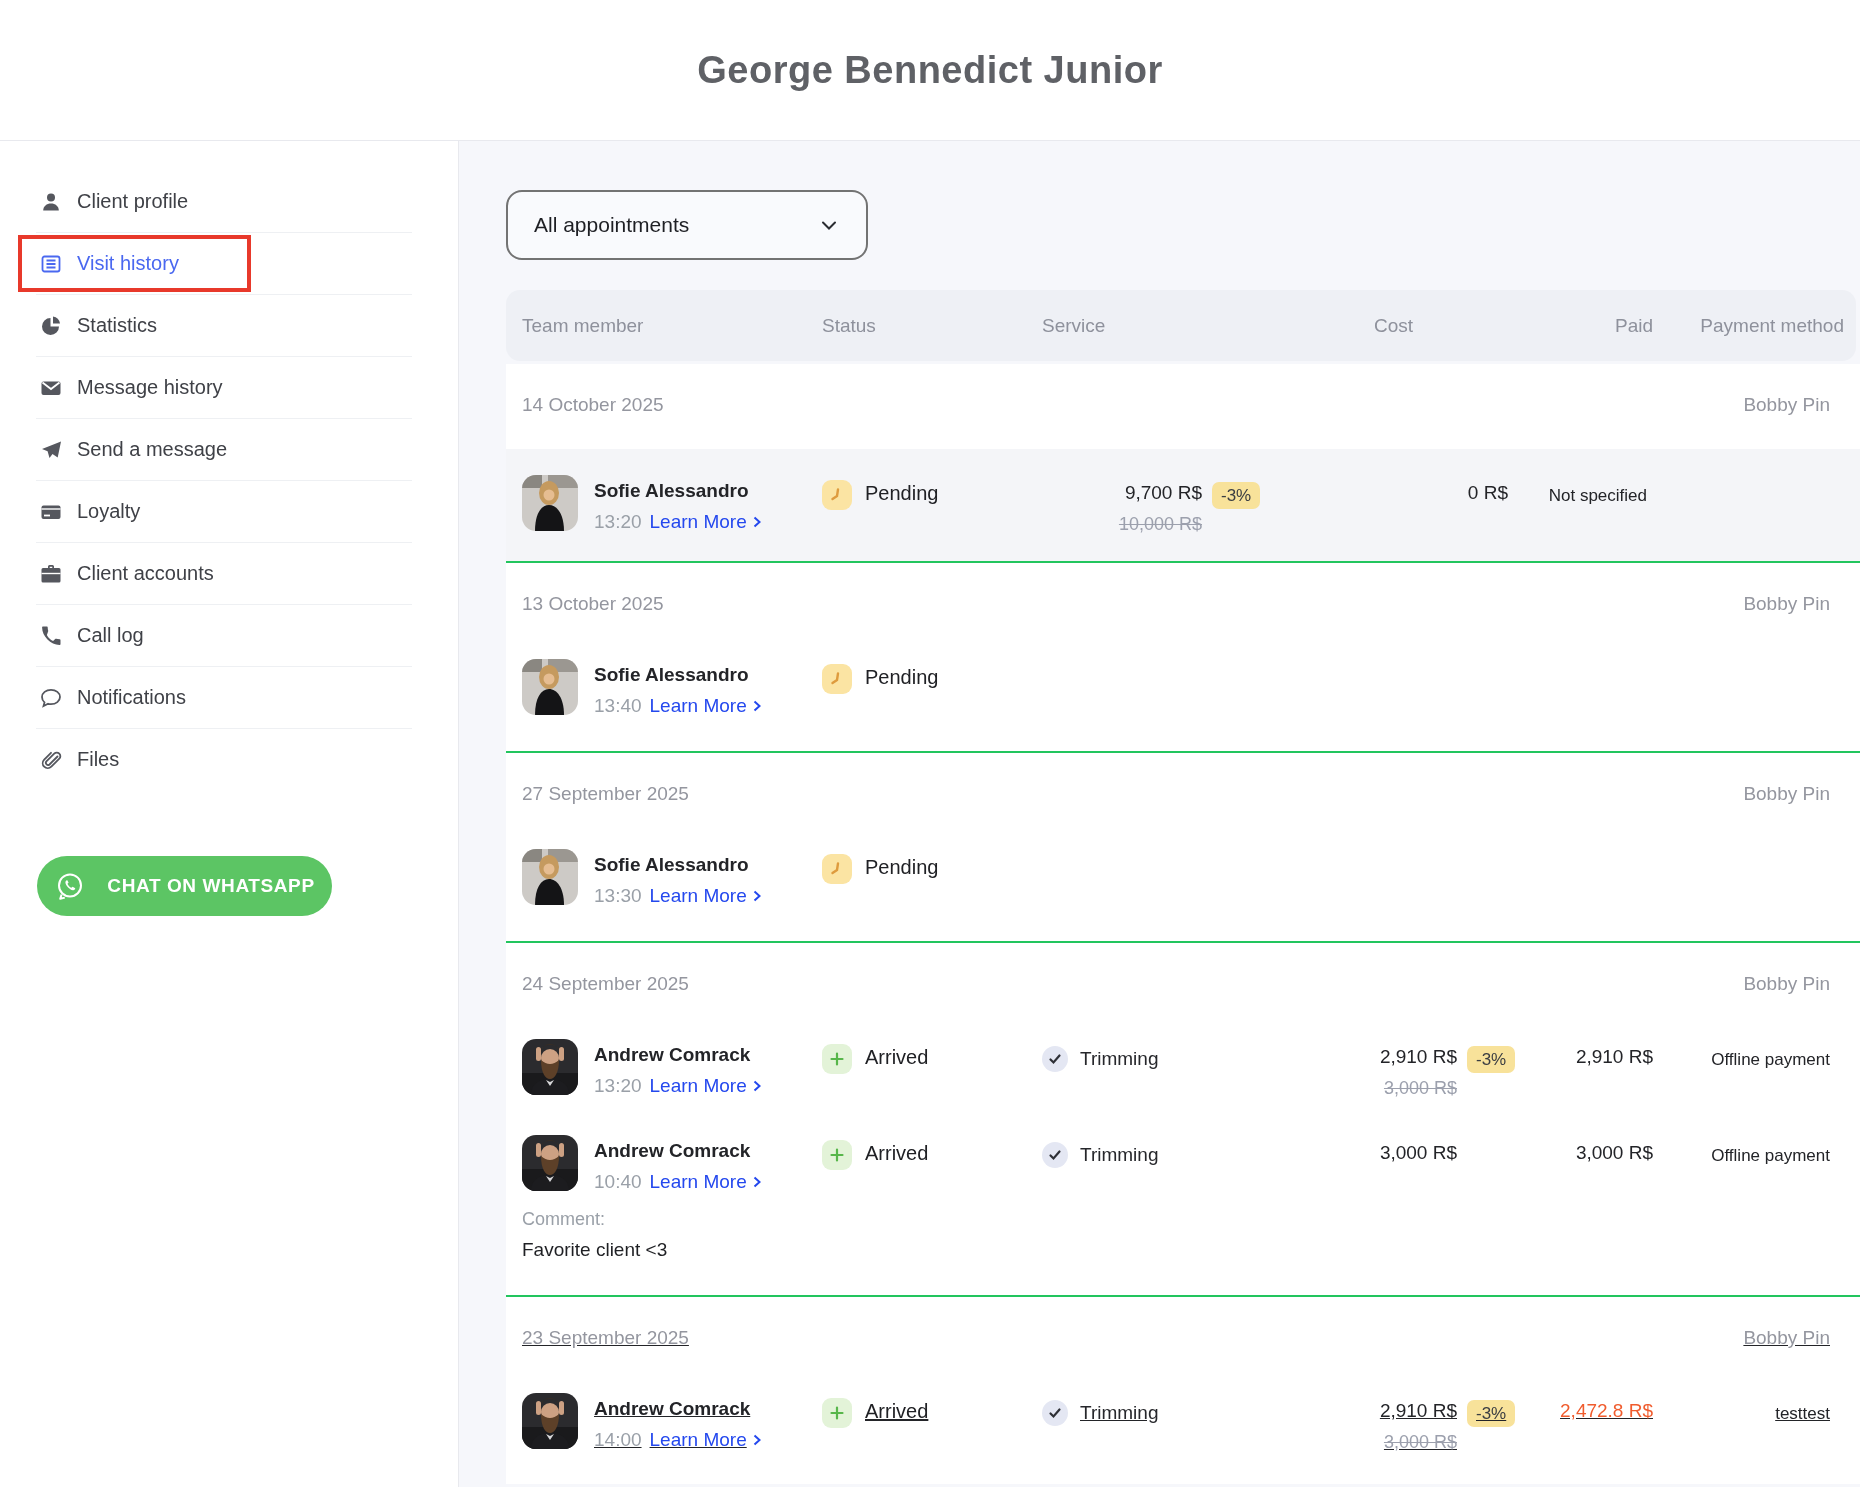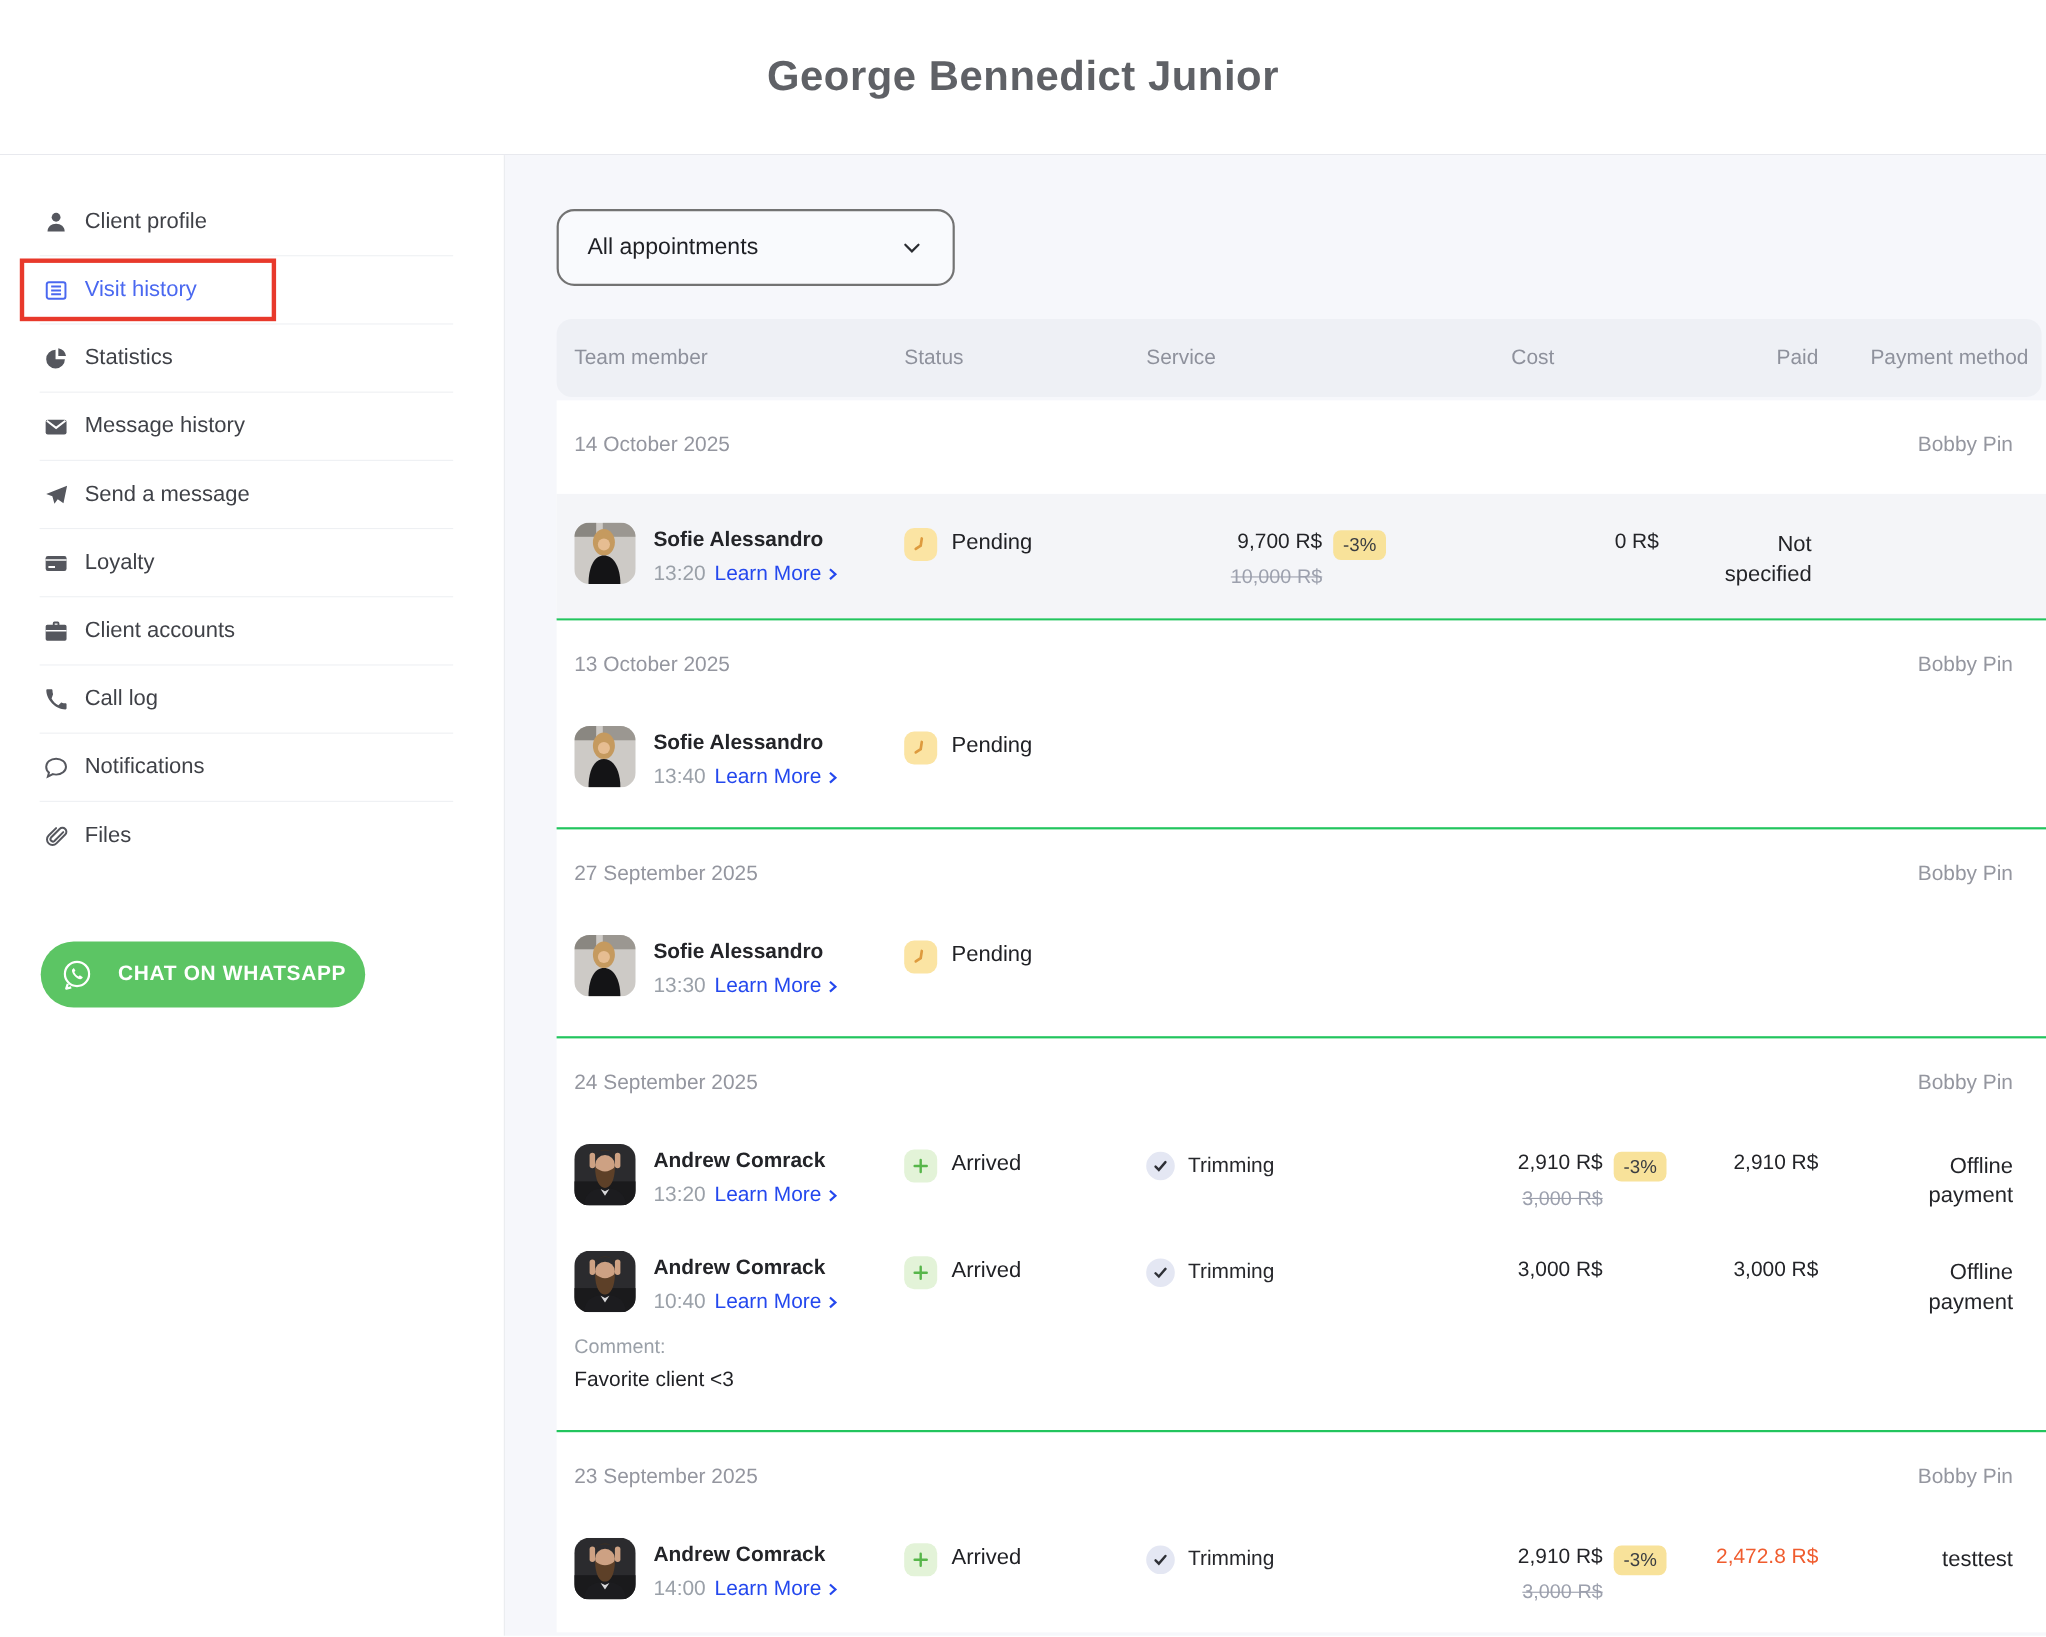--- a/index.html
+++ b/index.html
@@ -40,21 +40,21 @@
   
   .thead { margin-top:30px; width:1350px; height:71px; background:#eef0f5; border-radius:14px;
            display:grid; grid-template-columns:300px 220px 255px 235px 145px 1fr;
            align-items:center; padding-left:16px; color:#8e919c; font-size:19px; }
   .th-cost { width:160px; text-align:right; padding-right:44px; }
   .th-paid { text-align:right; padding-right:24px; }
   .th-method { text-align:right; padding-right:12px; }
 
   .tbody { margin-top:3px; width:1354px; background:#fff; min-height:1120px; }
   .group { border-bottom:2px solid #22c55e; }
-  .group:last-child { border-bottom:none; }
+  .group:last-child { border-bottom:none;text-decoration:underline; }
   .group-hd { display:flex; justify-content:space-between; padding:30px 30px 0 16px;
               color:#94969f; font-size:19px; }
 
   .row { display:grid; grid-template-columns:300px 220px 255px 235px 145px 1fr;
          padding-left:16px; margin-top:44px; cursor:pointer; }
   .row.gray { background:#f4f5f8; padding-top:26px; padding-bottom:26px; margin-top:33px; }
   .rows-pad { padding-bottom:34px; }
 
   .member { display:flex; gap:16px; }
   .avatar { width:56px; height:56px; border-radius:14px; overflow:hidden; flex:none; }
@@ -78,21 +78,21 @@
   .price-wrap { width:160px; text-align:right; }
   .price { font-size:19px; color:#232428; }
   .old { margin-top:10px; font-size:18px; color:#9ca0ad; text-decoration:line-through; }
   .badge { margin-left:10px; height:27px; line-height:27px; padding:0 9px; border-radius:7px;
            background:#f8e29a; color:#3a3d42; font-size:17px; flex:none; }
 
   .paid { text-align:right; padding-right:24px; padding-top:7px; font-size:19px; color:#232428; }
   .paid.orange { color:#f05c2e; }
 
   .method { display:flex; justify-content:flex-end; padding-right:30px; padding-top:7px; }
-  .method > span { max-width:125px; text-align:right; font-size:20px; color:#232428; line-height:27px; }
+  .method > span { max-width:125px; text-align:right; font-size:17px; color:#232428; line-height:27px; }
 
   .comment { margin:16px 0 0 16px; }
   .c-label { font-size:18px; color:#9aa0a8; }
   .c-text { margin-top:9px; font-size:19px; color:#1f2024; }
 </style>
 </head>
 <body>
 
 <div class="app-header">
   <div class="page-title">George Bennedict Junior</div>

